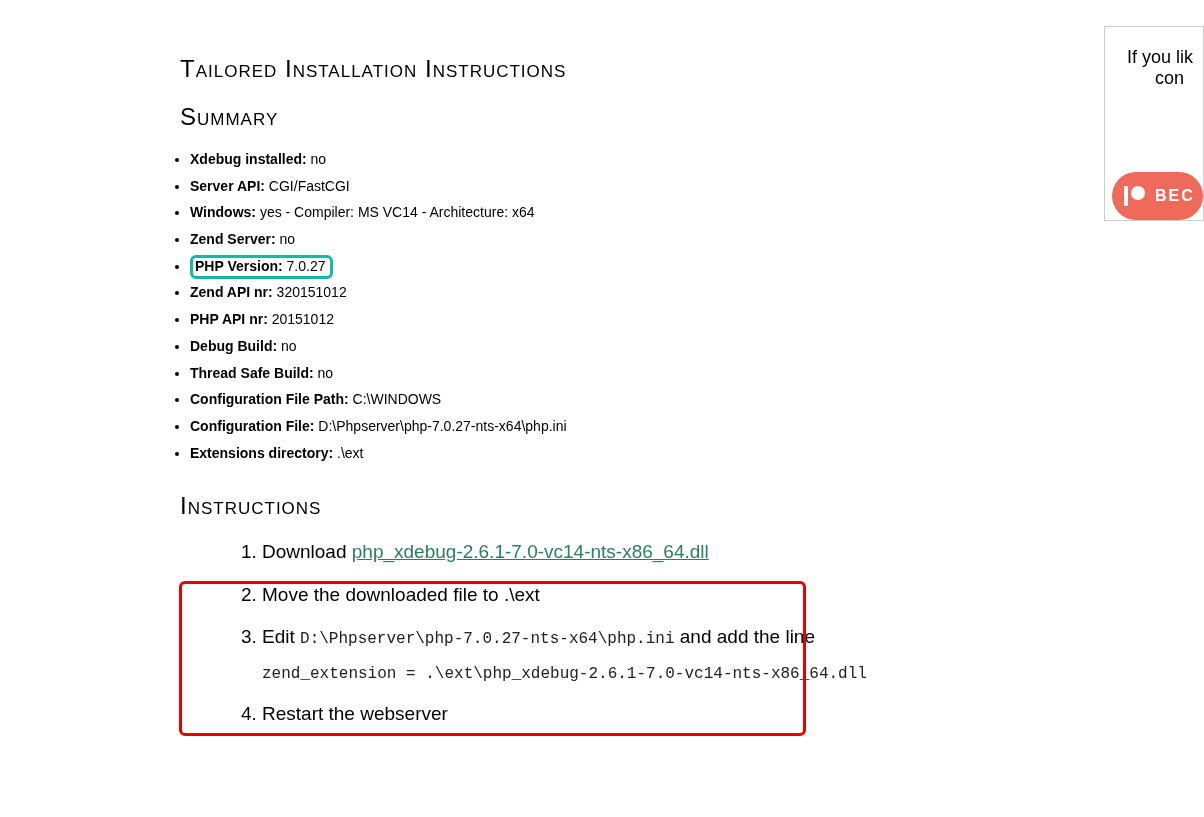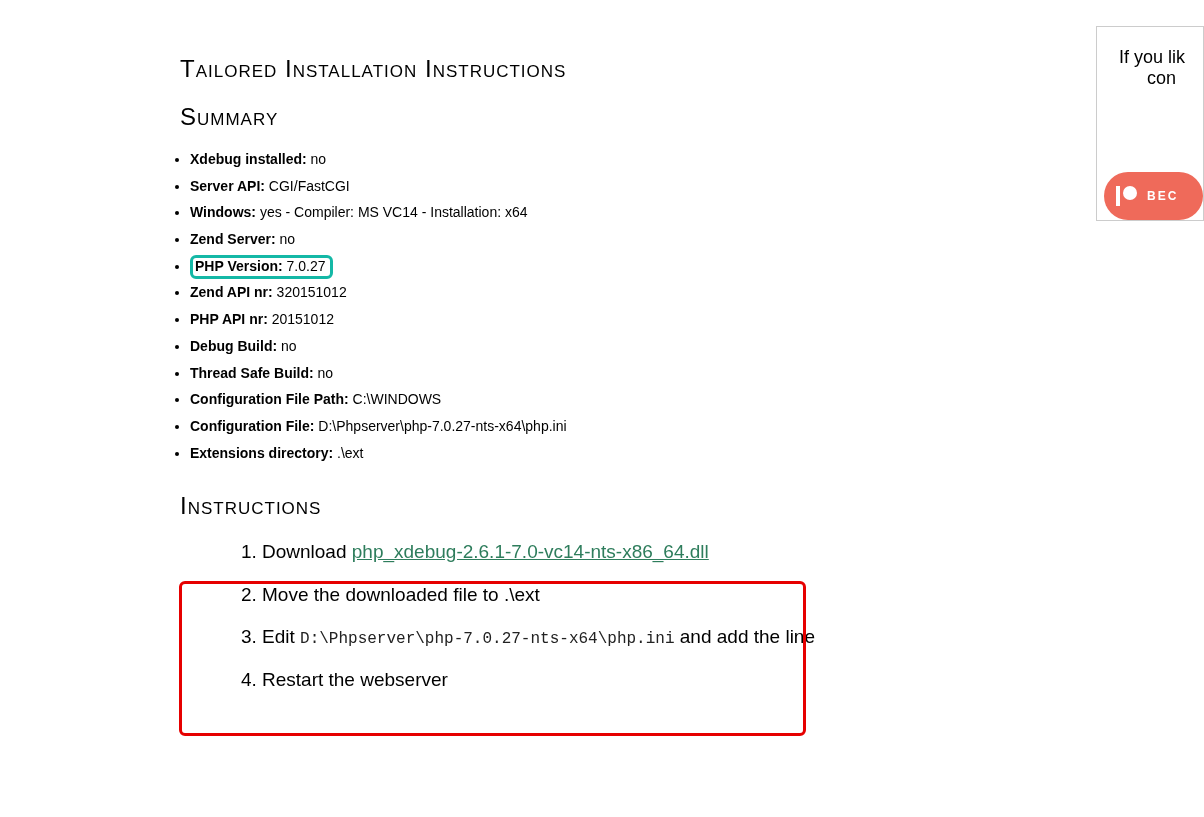--- a/index.html
+++ b/index.html
@@ -97,21 +97,21 @@
       top: 581px;
       width: 627px;
       height: 155px;
       pointer-events: none;
     }
     
     .side-widget {
       position: absolute;
       right: 0;
       top: 26px;
-      width: 108px;
+      width: 100px;
       border: 1px solid #ccc;
       background: #fff;
       height: 195px;
       overflow: hidden;
     }
     .side-widget-text {
       padding: 20px 6px 0 22px;
       font-size: 18px;
       color: #000;
       white-space: nowrap;
@@ -121,21 +121,21 @@
     }
     .patreon-btn {
       position: absolute;
       bottom: 0;
       left: 7px;
       right: 0;
       height: 48px;
       background: #ef6a5a;
       color: #fff;
       font-weight: bold;
-      font-size: 12px;
+      font-size: 16px;
       display: flex;
       align-items: center;
       padding-left: 12px;
       letter-spacing: 2px;
       cursor: pointer;
       border-radius: 24px;
     }
     .patreon-icon {
       display: inline-flex;
       align-items: center;
@@ -161,41 +161,42 @@
 </head>
 <body>
 
 <div class="content">
   <h2>Tailored Installation Instructions</h2>
   <h2 class="summary">Summary</h2>
 
   <ul class="summary-list" id="summary-list">
       <li><span class="label">Xdebug installed: </span><span class="value">no</span></li>
       <li><span class="label">Server API: </span><span class="value">CGI/FastCGI</span></li>
-      <li><span class="label">Windows: </span><span class="value">yes - Compiler: MS VC14 - Installation: x64</span></li>
+      <li><span class="label">Windows: </span><span class="value">yes - Compiler: MS VC14 - Architecture: x64</span></li>
       <li><span class="label">Zend Server: </span><span class="value">no</span></li>
       <li><span class="highlight-box-inline"><span class="label">PHP Version: </span><span class="value">7.0.27</span></span></li>
       <li><span class="label">Zend API nr: </span><span class="value">320151012</span></li>
       <li><span class="label">PHP API nr: </span><span class="value">20151012</span></li>
       <li><span class="label">Debug Build: </span><span class="value">no</span></li>
       <li><span class="label">Thread Safe Build: </span><span class="value">no</span></li>
       <li><span class="label">Configuration File Path: </span><span class="value">C:\WINDOWS</span></li>
       <li><span class="label">Configuration File: </span><span class="value">D:\Phpserver\php-7.0.27-nts-x64\php.ini</span></li>
       <li><span class="label">Extensions directory: </span><span class="value">.\ext</span></li>
     </ul>
 
   <h2 class="instructions">Instructions</h2>
 
   <ol class="instructions-list">
     <li>
       <span>Download </span><a class="link">php_xdebug-2.6.1-7.0-vc14-nts-x86_64.dll</a>
     </li>
     <li>Move the downloaded file to .\ext</li>
     <li>
       <span>Edit </span><span class="code-inline">D:\Phpserver\php-7.0.27-nts-x64\php.ini</span><span> and add the line</span>
+      <span class="code-block">zend_extension = .\ext\php_xdebug-2.6.1-7.0-vc14-nts-x86_64.dll</span>
     </li>
     <li>Restart the webserver</li>
   </ol>
 
 </div>
 
 <div class="instructions-box"></div>
 
 <div class="side-widget">
   <div class="side-widget-text">

